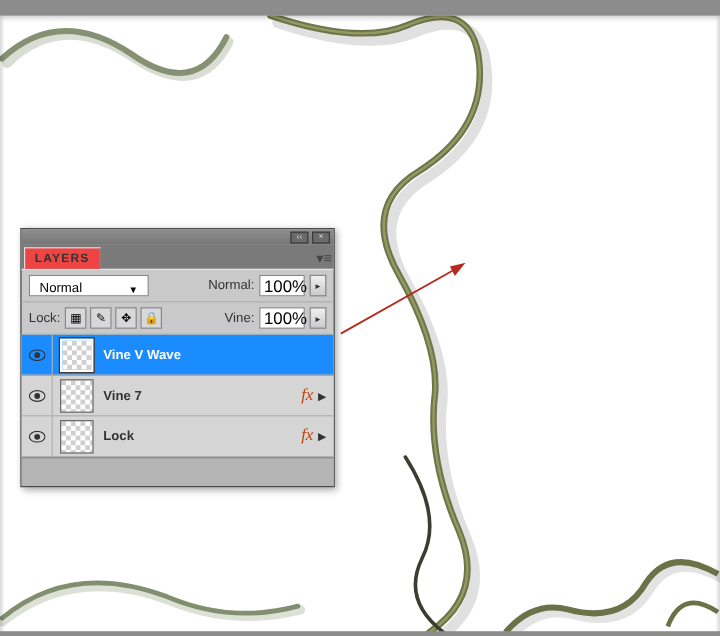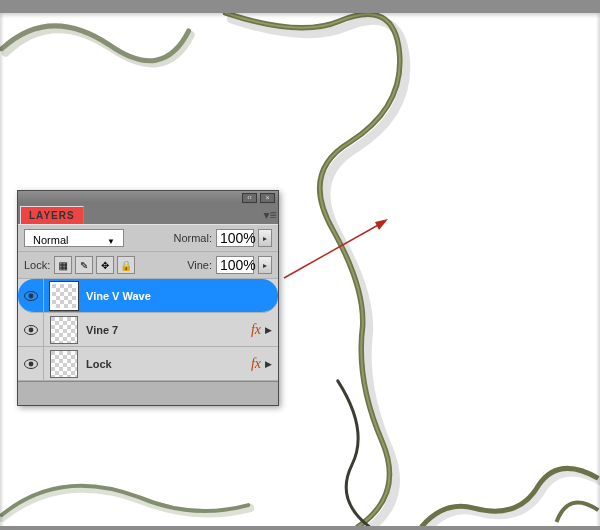--- a/index.html
+++ b/index.html
@@ -24,21 +24,21 @@
 .step-btn { width: 14px; height: 18px; border: 1px solid #888; background: linear-gradient(#f0f0f0,#cacaca); display: flex; align-items: center; justify-content: center; font-size: 8px; color: #333; cursor: pointer; }
 .lock-icons { display: flex; gap: 3px; }
 .lock-btn { width: 18px; height: 18px; border: 1px solid #888; background: #d8d8d8; display: flex; align-items: center; justify-content: center; font-size: 10px; cursor: pointer; }
 .layer-list { background: #d5d5d5; }
 .layer-row { display: flex; align-items: center; height: 34px; border-bottom: 1px solid #b0b0b0; }
 .eye-col { width: 26px; height: 34px; border-right: 1px solid #b0b0b0; display: flex; align-items: center; justify-content: center; cursor: pointer; }
 .eye-icon { width: 14px; height: 10px; }
 .thumb { width: 28px; height: 28px; margin-left: 6px; border: 1px solid #6a6a6a; background: repeating-conic-gradient(#fff 0% 25%, #d0d0d0 0% 50%) 0 0/8px 8px; }
 .thumb.sel { border: 2px solid #fff; outline: 1px solid #3a3a3a; }
 .layer-name { margin-left: 8px; font-weight: bold; color: #333; flex: 1; }
-.layer-row.selected { background: #1a8cff; color: #fff; border-radius: 16px; }
+.layer-row.selected { background: #1a8cff; color: #fff; }
 .layer-row.selected .layer-name { color: #fff; }
 .fx { font-style: italic; font-family: "Times New Roman", serif; font-size: 14px; margin-right: 4px; color: #c2410c; }
 .expand { font-size: 9px; margin-right: 6px; color: #333; cursor: pointer; }
 .panel-footer { height: 24px; background: #b5b5b5; border-top: 1px solid #888; }
 .arrow-annotation { position: absolute; left: 280px; top: 214px; width: 112px; height: 68px; z-index: 25; }
 </style>
 </head>
 <body>
 
 <div class="border-top"></div>

